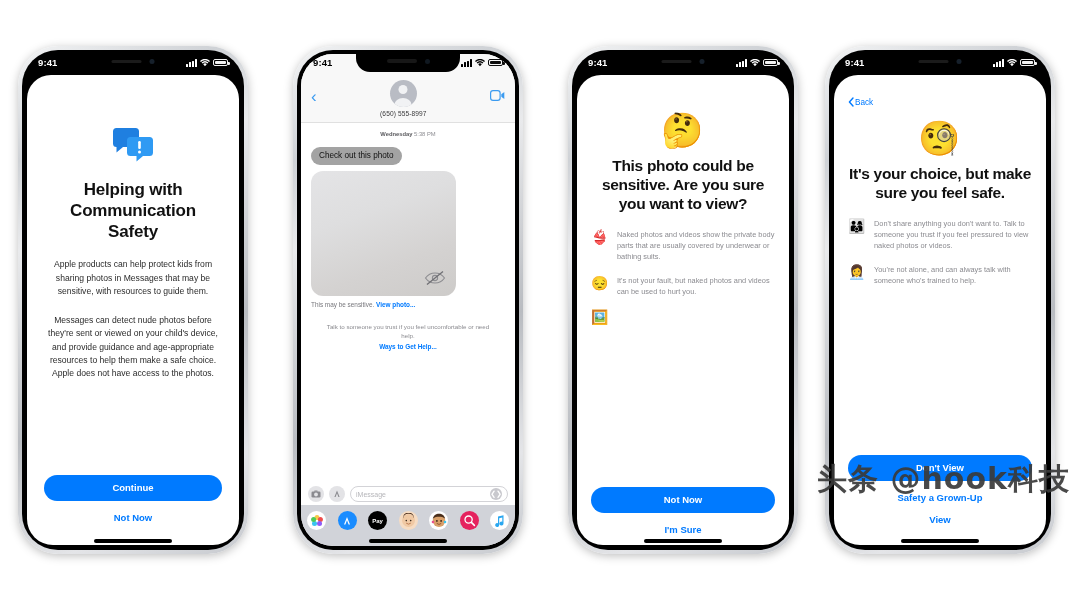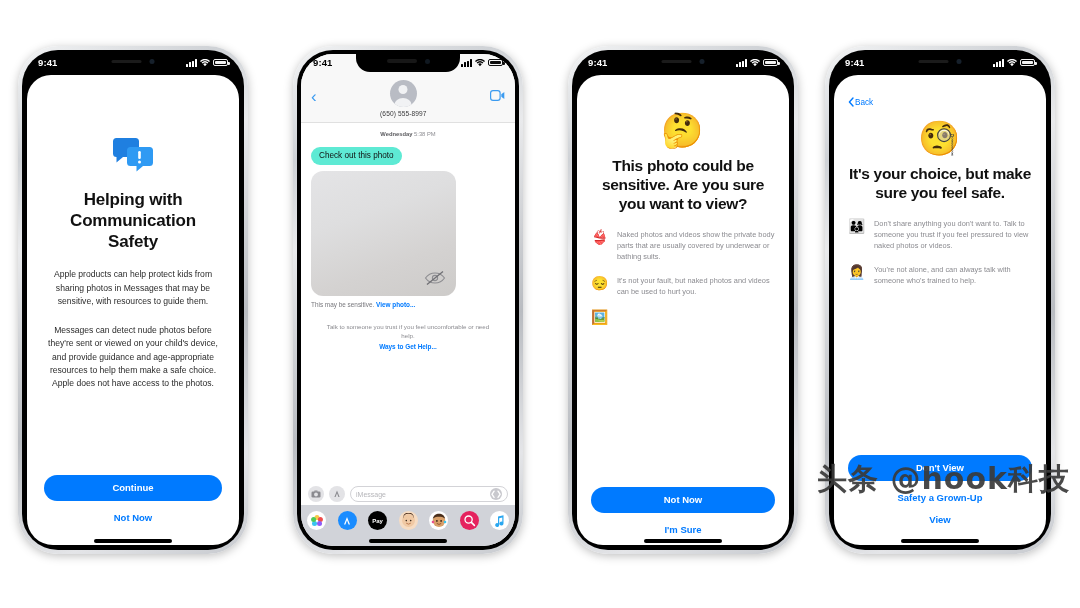--- a/index.html
+++ b/index.html
@@ -86,21 +86,21 @@
   }
   .topbits .speaker { width: 30px; height: 3.5px; background:#1b1b1b; border-radius:2px; }
   .topbits .cam { width: 5px; height: 5px; border-radius:50%; background:#16202b; }
 
   .home-ind {
     position:absolute; bottom: 7px; left:50%; transform: translateX(-50%);
     width: 78px; height: 4px; border-radius:2px; background: #000; z-index: 9;
   }
 
   
-  .s1 { padding: 36px 17px 0; height:100%; display:flex; flex-direction:column; }
+  .s1 { padding: 26px 17px 0; height:100%; display:flex; flex-direction:column; }
   .appicon { margin: 26px auto 0; width: 46px; height: 38px; position: relative; }
   .title-big {
     margin-top: 14px; text-align:center;
     font-size: 17px; font-weight: bold; color:#111; line-height:1.24;
     letter-spacing:-0.2px;
   }
   .para {
     margin-top: 16px; text-align:center;
     font-size: 8.6px; color:#2b2b2b; line-height:1.55;
   }
@@ -143,21 +143,21 @@
     content:""; position:absolute; bottom:-4px; left:50%; transform:translateX(-50%);
     width:17px; height:13px; border-radius:50% 50% 0 0; background:#f1f2f4;
   }
   .contact-num { font-size: 6.6px; color:#3a3a3c; margin-top: 3px; letter-spacing:.1px; }
   .facetime { margin-top: 7px; cursor:pointer; }
 
   .thread { flex:1; padding: 8px 10px 0; overflow:hidden; position:relative; }
   .day-stamp { text-align:center; font-size:5.8px; color:#8e8e93; margin-bottom:7px; }
   .day-stamp b { color:#5a5a5e; font-weight:bold; }
   .bubble {
-    display:inline-block; background:#5eead4; color:#111;
+    display:inline-block; background:#a3a3a3; color:#111;
     font-size: 8.2px; padding: 4.5px 8px; border-radius: 11px;
     max-width: 82%;
   }
   .photo-blur {
     margin-top: 6px; width: 145px; height: 125px; border-radius: 12px;
     background: linear-gradient(160deg,#e4e4e6 0%,#dededf 35%,#d4d2d1 70%,#cdcbc9 100%);
     position: relative; filter: blur(0.3px);
   }
   .eye-off {
     position:absolute; right: 10px; bottom: 10px; width: 22px; height: 16px;

